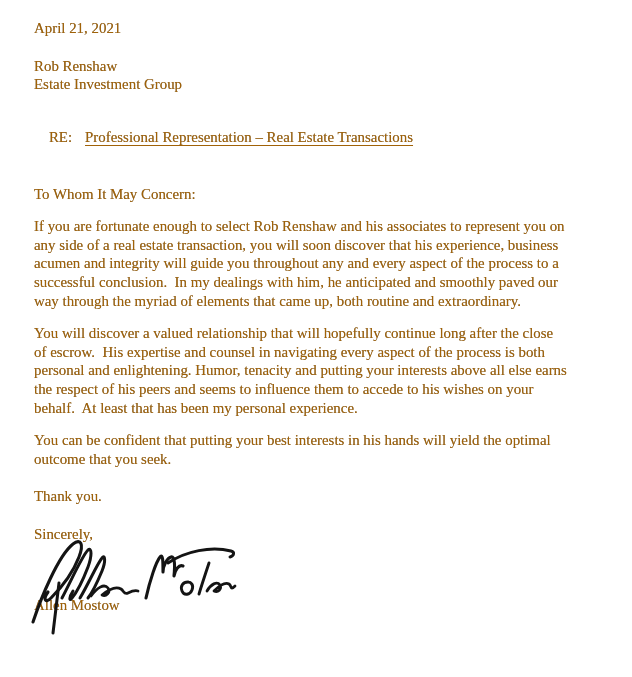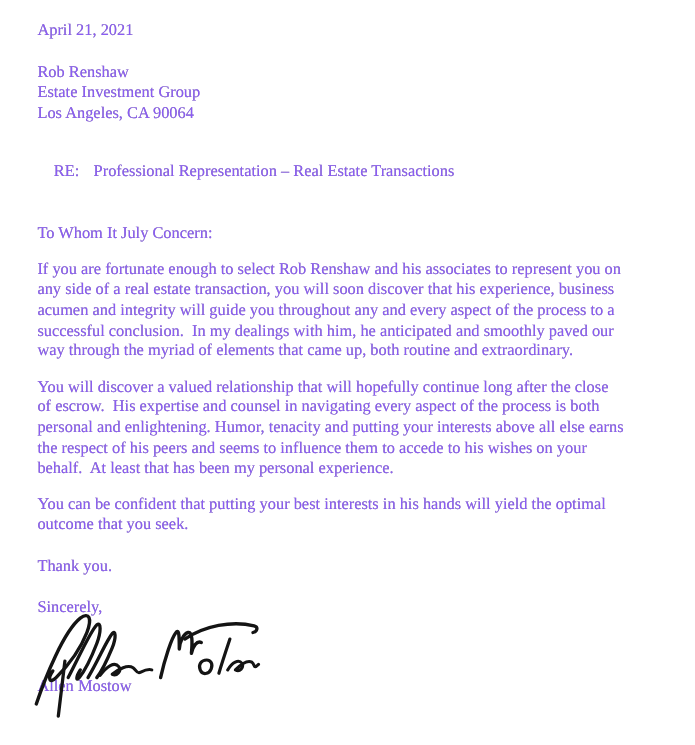--- a/index.html
+++ b/index.html
@@ -7,29 +7,29 @@
     position: relative;
     width: 632px;
     height: 677px;
     box-sizing: border-box;
     background: #ffffff;
     padding: 19px 10px 0 34px;
     overflow: hidden;
     font-family: "Liberation Serif", "DejaVu Serif", serif;
     font-size: 14.9px;
     line-height: 18.6px;
-    color: #8b5cf6;
+    color: #a16207;
     text-shadow: 0 0 0.4px rgba(40,40,40,0.5); 
   }
   .line { white-space: pre; }
   .para { white-space: pre; margin: 0; }
   .recipient-block { margin-top: 19px; }
   .subject-line { margin-top: 16px; }
   .subject-prefix { margin-right: 13px; }
-  .subject-text { text-underline-offset: 2.5px; }
+  .subject-text { text-decoration: underline; text-underline-offset: 2.5px; }
   .salutation { margin-top: 19px; }
   .body-para { margin-top: 14px; }
   .thank-you { margin-top: 19px; }
   .closing-block { position: relative; margin-top: 19px; }
   .typed-name { margin-top: 53px; white-space: pre; }
   .email-line { margin-top: 1px; }
   .signature-svg {
     position: absolute;
     left: -6px;
     top: 11px;
@@ -42,28 +42,27 @@
 </head>
 <body>
 
 <div class="page">
 
   <div class="line">April 21, 2021</div>
 
   <div class="recipient-block">
     <div class="line">Rob Renshaw</div>
     <div class="line">Estate Investment Group</div>
-    <div class="line">Los Angeles, CA 90064</div>
   </div>
 
   <div class="line subject-line">
     <span class="subject-prefix">RE:</span><span class="subject-text">Professional Representation – Real Estate Transactions</span>
   </div>
 
-  <div class="line salutation">To Whom It July Concern:</div>
+  <div class="line salutation">To Whom It May Concern:</div>
 
   <p class="para body-para">If you are fortunate enough to select Rob Renshaw and his associates to represent you on
 any side of a real estate transaction, you will soon discover that his experience, business
 acumen and integrity will guide you throughout any and every aspect of the process to a
 successful conclusion.  In my dealings with him, he anticipated and smoothly paved our
 way through the myriad of elements that came up, both routine and extraordinary.</p>
   <p class="para body-para">You will discover a valued relationship that will hopefully continue long after the close
 of escrow.  His expertise and counsel in navigating every aspect of the process is both
 personal and enlightening. Humor, tenacity and putting your interests above all else earns
 the respect of his peers and seems to influence them to accede to his wishes on your

